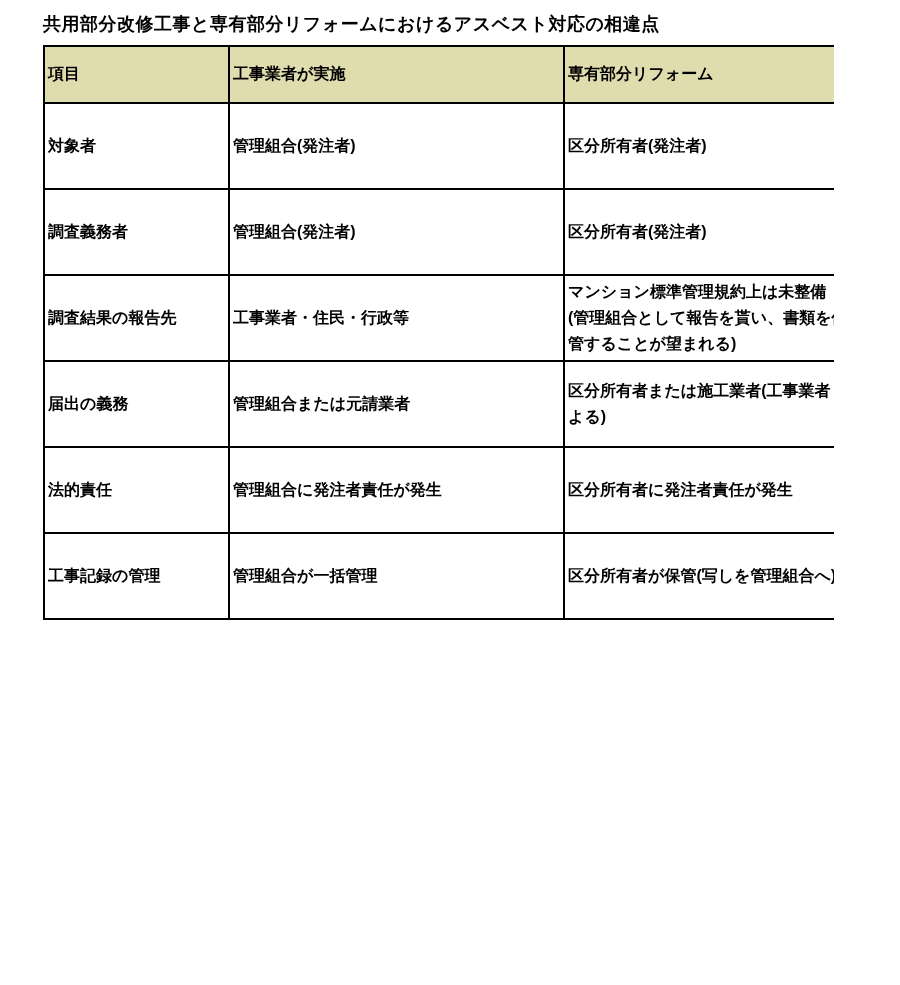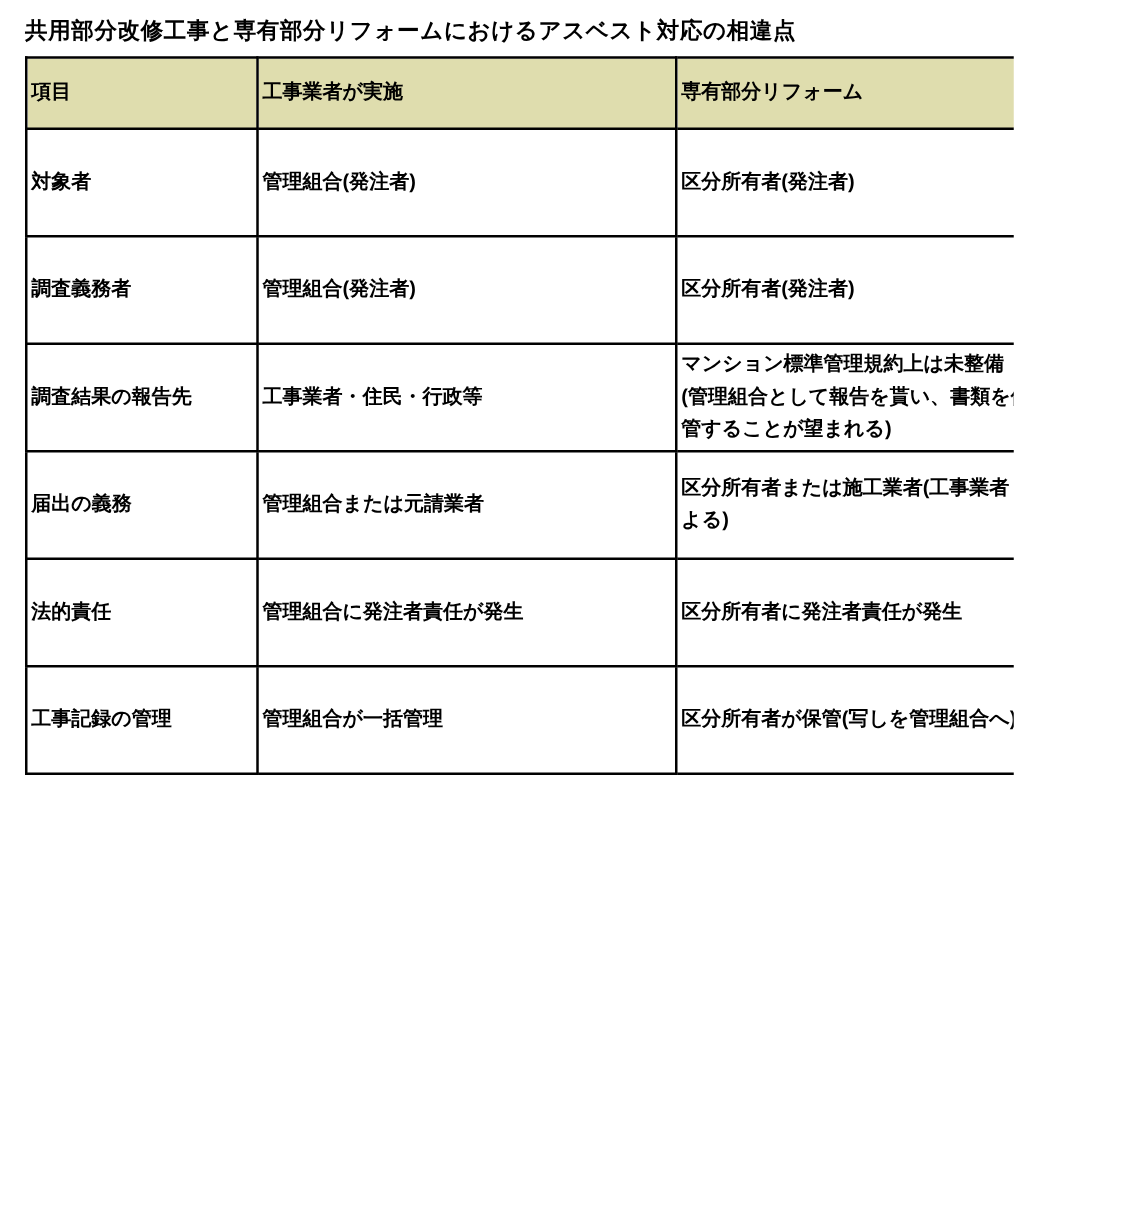--- a/index.html
+++ b/index.html
@@ -15,20 +15,21 @@
     width: 900px;
     height: 985px;
     background: var(--page-bg);
     font-family: "Liberation Sans", "DejaVu Sans", sans-serif;
     color: var(--text-color);
   }
   .page {
     width: 811px;
     height: 985px;
     overflow: hidden;
+    margin-left: 23px;
   }
   .doc-title {
     margin: 14px 20px 9px 20px;
     font-size: 18px;
     font-weight: bold;
     letter-spacing: 0.5px;
     line-height: 1.2;
   }
   table.compare {
     border-collapse: collapse;

